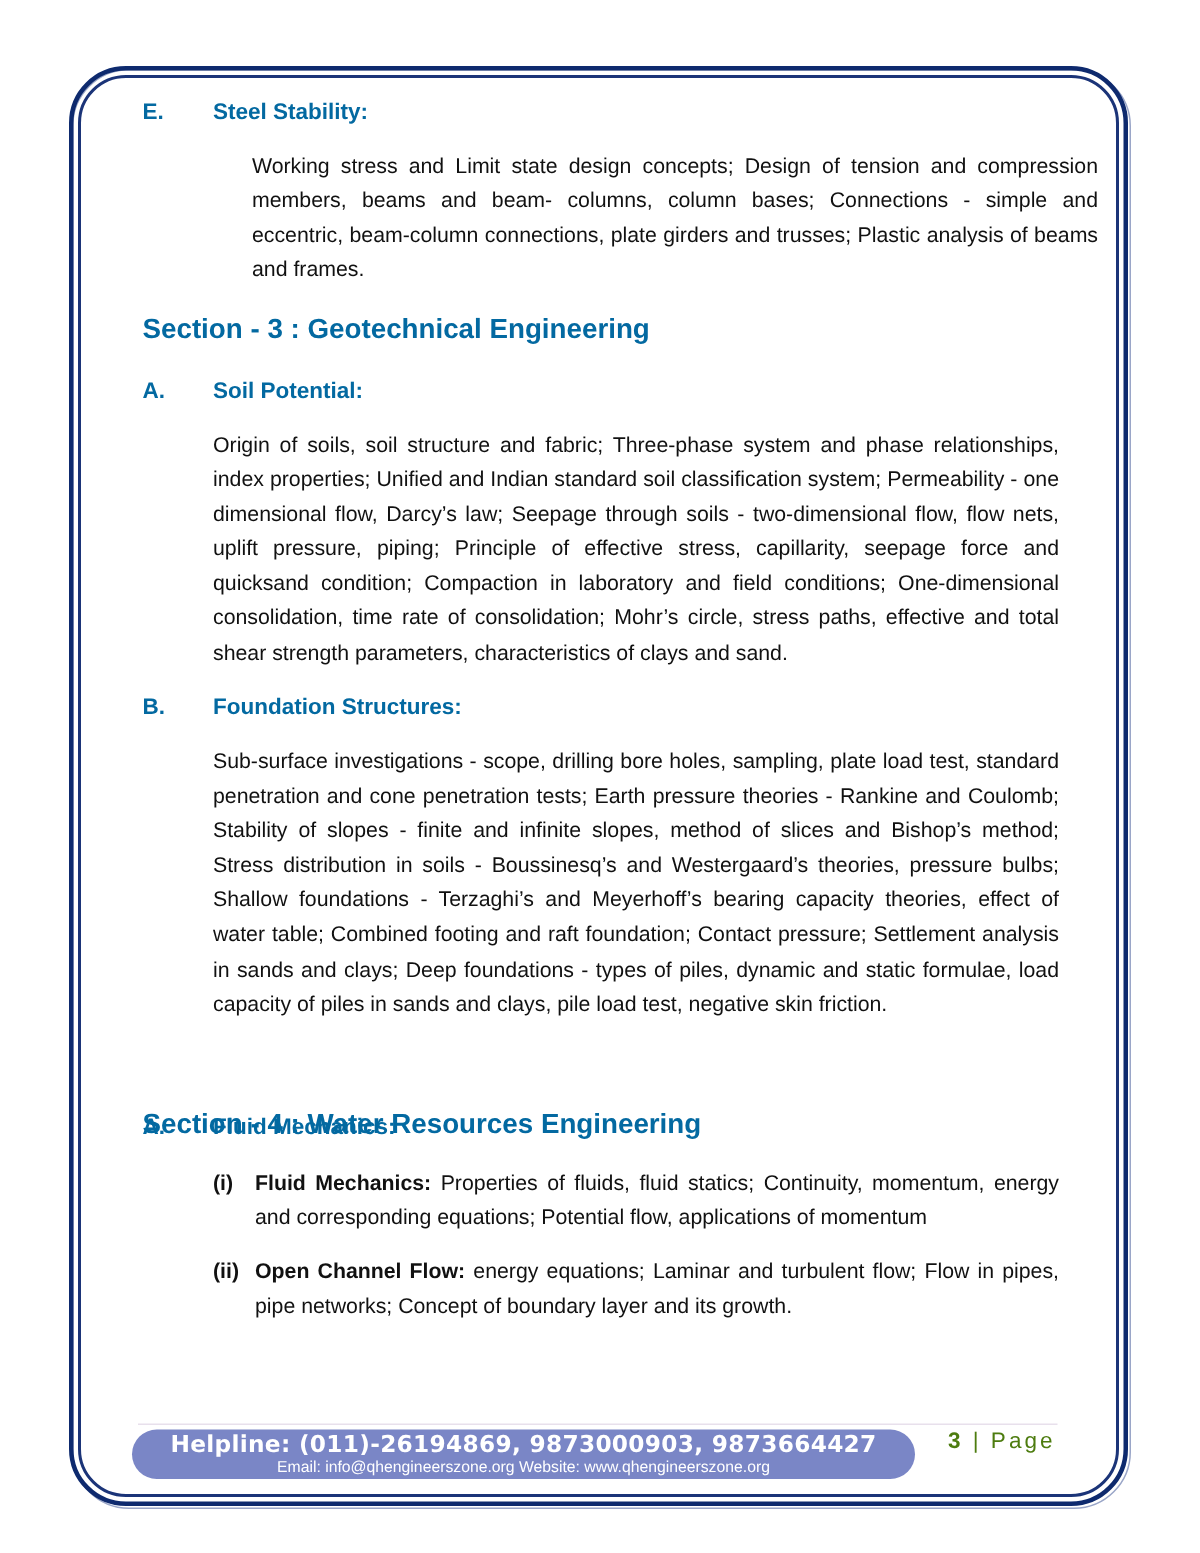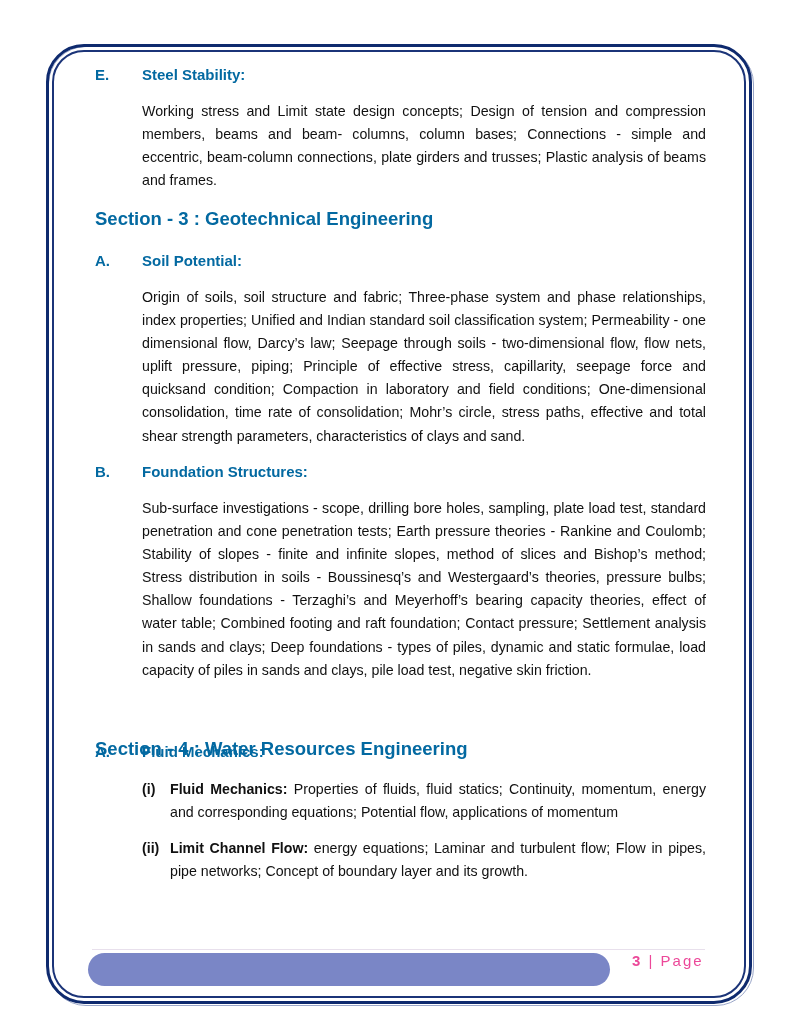--- a/index.html
+++ b/index.html
@@ -22,37 +22,37 @@
   .item { position:absolute; left:47px; width:564px; font-size:14.2px; line-height:23.1px; }
   .item .num { position:absolute; left:0; font-weight:bold; }
   .item .body { margin-left:28px; text-align:justify; }
   .item .body b { font-weight:bold; }
   .footer-rule { position:absolute; left:92px; top:949px; width:613px; height:1px; background:#e8e0ec; }
   .helpline { position:absolute; left:88px; top:953px; width:522px; height:33px;
               background:#7a86c6; border-radius:17px; text-align:center; color:#fff; }
   .helpline .line1 { font-size:15.5px; font-weight:bold; letter-spacing:0.2px; margin-top:1px; line-height:18px;
               font-family:"DejaVu Sans", sans-serif; }
   .helpline .line2 { font-size:10.5px; line-height:13px; }
-  .page-num { position:absolute; left:632px; top:952px; font-size:15px; color:#ec4899; letter-spacing:2px; }
+  .page-num { position:absolute; left:632px; top:952px; font-size:15px; color:#4d7c0f; letter-spacing:2px; }
   .page-num b { font-weight:bold; }
 </style>
 </head>
 <body>
 
 <div class="frame-shadow"></div>
 <div class="frame"></div>
 <div class="frame-inner"></div>
 
 <div class="content">
 
   <div class="sub-head orange" style="top:4px;">
     <span class="letter">E.</span>
     <span class="title">Steel Stability:</span>
   </div>
-  <div class="para" style="top:38px;">Working stress and Limit state design concepts; Design of tension and compression members, beams and beam- columns, column bases; Connections - simple and eccentric, beam-column connections, plate girders and trusses; Plastic analysis of beams and frames.</div>
+  <div class="para" style="top:38px;margin-left:26px;">Working stress and Limit state design concepts; Design of tension and compression members, beams and beam- columns, column bases; Connections - simple and eccentric, beam-column connections, plate girders and trusses; Plastic analysis of beams and frames.</div>
 
   <div class="section-head orange" style="top:146px;">Section - 3 : Geotechnical Engineering</div>
 
   <div class="sub-head orange" style="top:190px;">
     <span class="letter">A.</span>
     <span class="title">Soil Potential:</span>
   </div>
   <div class="para" style="top:224px;">Origin of soils, soil structure and fabric; Three-phase system and phase relationships, index properties; Unified and Indian standard soil classification system; Permeability - one dimensional flow, Darcy’s law; Seepage through soils - two-dimensional flow, flow nets, uplift pressure, piping; Principle of effective stress, capillarity, seepage force and quicksand condition; Compaction in laboratory and field conditions; One-dimensional consolidation, time rate of consolidation; Mohr’s circle, stress paths, effective and total shear strength parameters, characteristics of clays and sand.</div>
 
   <div class="sub-head orange" style="top:401px;">
@@ -68,20 +68,22 @@
     <span class="title">Fluid Mechanics:</span>
   </div>
 
   <div class="item" style="top:716px;">
     <span class="num">(i)</span>
     <div class="body"><b>Fluid Mechanics:</b><span> Properties of fluids, fluid statics; Continuity, momentum, energy and corresponding equations; Potential flow, applications of momentum</span></div>
   </div>
 
   <div class="item" style="top:775px;">
     <span class="num">(ii)</span>
-    <div class="body"><b>Limit Channel Flow:</b><span> energy equations; Laminar and turbulent flow; Flow in pipes, pipe networks; Concept of boundary layer and its growth.</span></div>
+    <div class="body"><b>Open Channel Flow:</b><span> energy equations; Laminar and turbulent flow; Flow in pipes, pipe networks; Concept of boundary layer and its growth.</span></div>
   </div>
 </div>
 
 <div class="footer-rule"></div>
 <div class="helpline">
+  <div class="line1">Helpline: (011)-26194869, 9873000903, 9873664427</div>
+  <div class="line2">Email: info@qhengineerszone.org Website: www.qhengineerszone.org</div>
 </div>
 <div class="page-num"><b>3</b> <span>| Page</span></div>
 
 </body></html>

